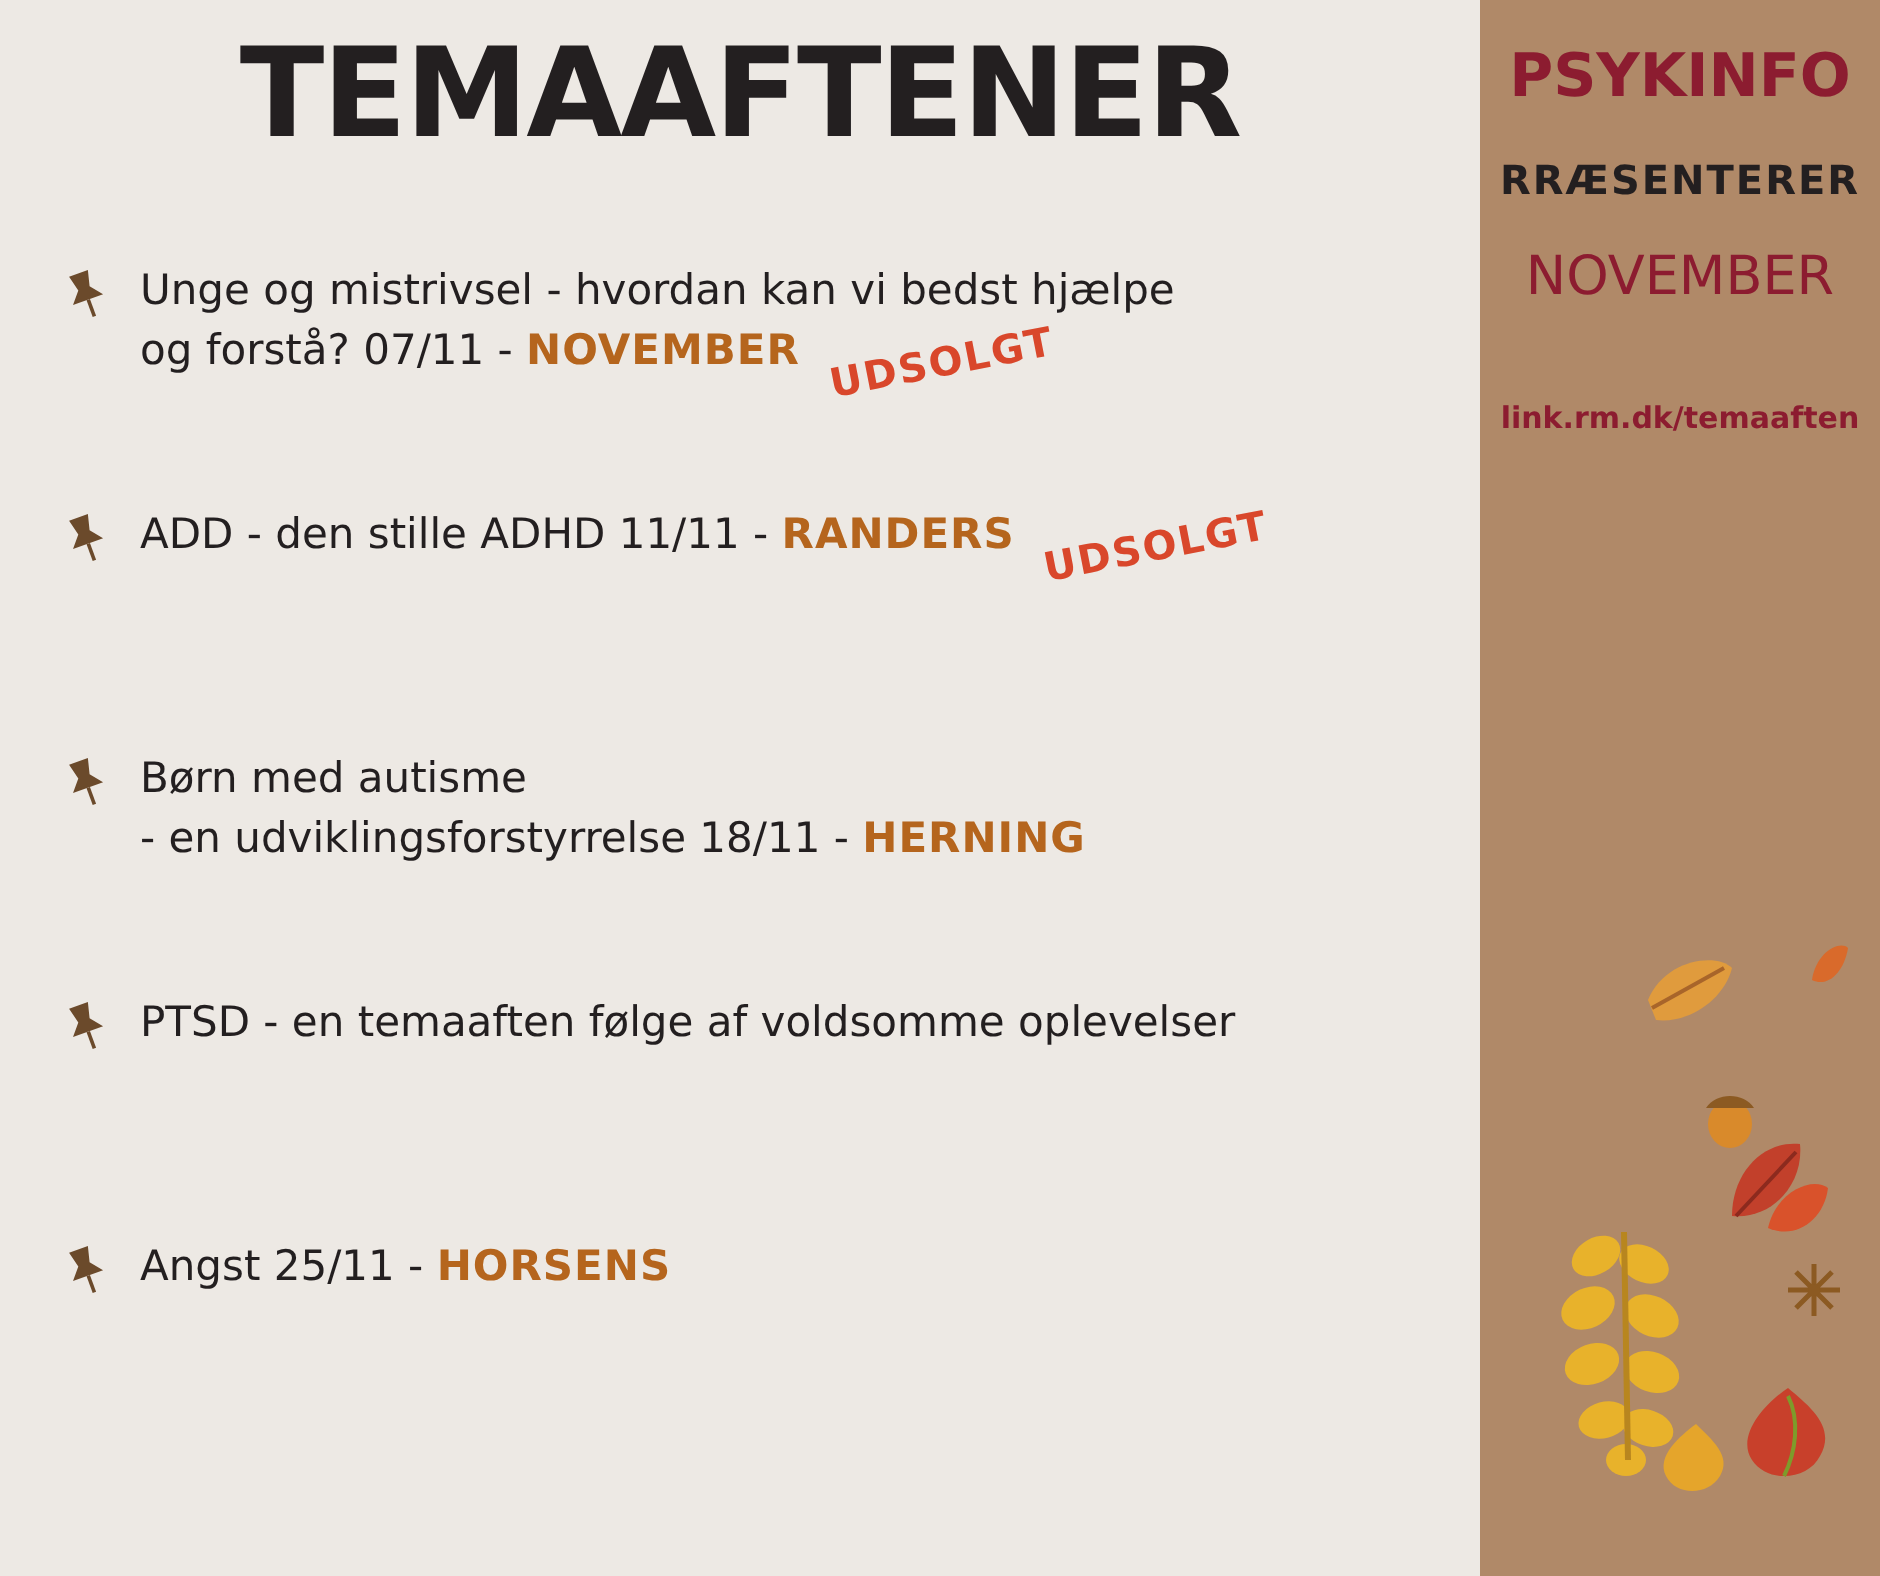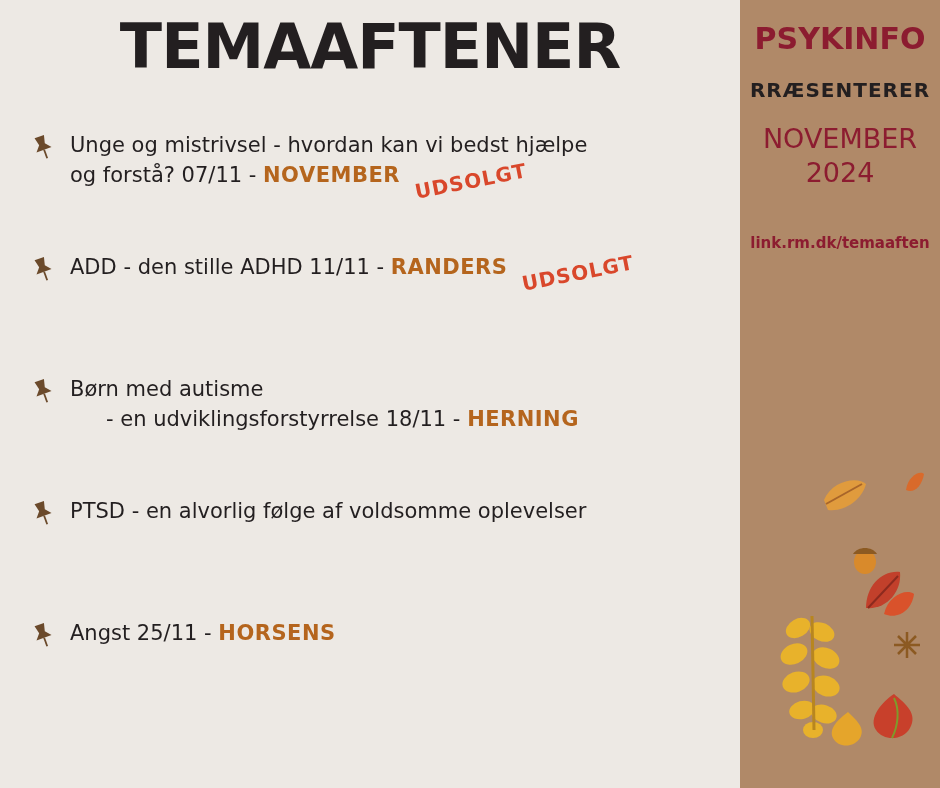--- a/index.html
+++ b/index.html
@@ -187,36 +187,36 @@
           <svg width="30" height="30" viewBox="0 0 30 30">
             <g transform="rotate(-20 15 15)">
               <path d="M10 4 L20 4 L18 12 L23 18 L7 18 L12 12 Z" fill="#6B4A2B"></path>
               <rect x="14.2" y="18" width="1.8" height="9" fill="#6B4A2B"></rect>
             </g>
           </svg>
         </span>
         <div class="ev-line" style="position:absolute;left:42px;top:0;">
           <span class="ev-bold">Børn med autisme</span><span></span>
         </div>
-        <div class="ev-line" style="position:absolute;left:42px;top:30px;margin-left:36px;">
+        <div class="ev-line" style="position:absolute;left:42px;top:30px;">
           <span> - en udviklingsforstyrrelse 18/11 - </span><span class="place">HERNING</span><span class="sold"></span>
         </div>
       </div>
 
       <div class="event" style="height:122px;">
         <span class="pin">
           <svg width="30" height="30" viewBox="0 0 30 30">
             <g transform="rotate(-20 15 15)">
               <path d="M10 4 L20 4 L18 12 L23 18 L7 18 L12 12 Z" fill="#6B4A2B"></path>
               <rect x="14.2" y="18" width="1.8" height="9" fill="#6B4A2B"></rect>
             </g>
           </svg>
         </span>
         <div class="ev-line" style="position:absolute;left:42px;top:0;">
-          <span class="ev-bold">PTSD</span><span> - en alvorlig følge af voldsomme oplevelser</span>
+          <span class="ev-bold">PTSD</span><span> - en temaaften følge af voldsomme oplevelser</span>
         </div>
       </div>
 
       <div class="event" style="height:60px;">
         <span class="pin">
           <svg width="30" height="30" viewBox="0 0 30 30">
             <g transform="rotate(-20 15 15)">
               <path d="M10 4 L20 4 L18 12 L23 18 L7 18 L12 12 Z" fill="#6B4A2B"></path>
               <rect x="14.2" y="18" width="1.8" height="9" fill="#6B4A2B"></rect>
             </g>
@@ -233,21 +233,20 @@
   <div class="sidebar">
 
     <div class="sb-brand">
       <div>PSYKINFO</div>
     </div>
 
     <div class="sb-presents">RRÆSENTERER</div>
 
     <div class="sb-month">
       <div>NOVEMBER</div>
-      <div>2024</div>
     </div>
 
     <div class="sb-info">
       <a class="sb-link" href="#">link.rm.dk/temaaften</a>
     </div>
 
     <span class="leaf" style="left:78px; top:470px;">
       <svg width="54" height="48" viewBox="0 0 54 48">
         <path d="M6 30 C14 10, 40 6, 48 14 C44 30, 26 42, 10 40 Z" fill="#E09B3D"></path>
         <path d="M8 34 L44 14" stroke="#A8652A" stroke-width="2" fill="none"></path>

